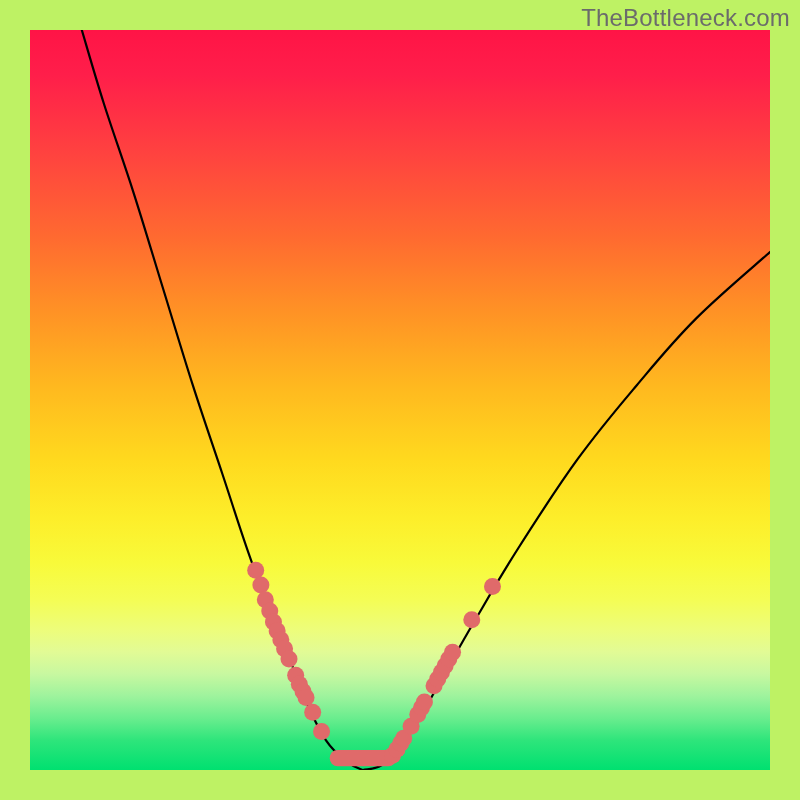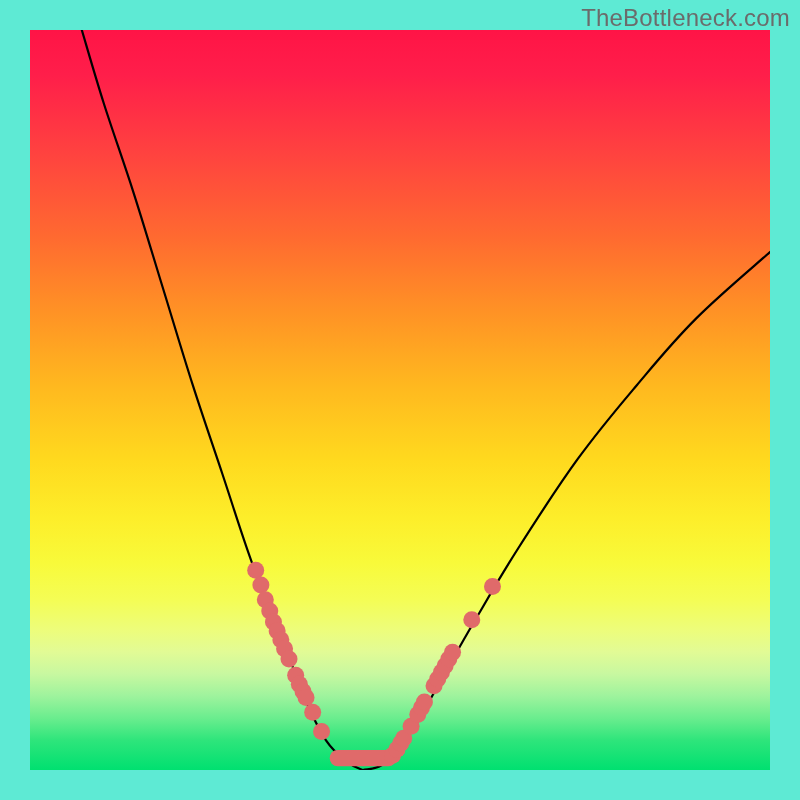--- a/index.html
+++ b/index.html
@@ -10,21 +10,21 @@
     background: #000;
     overflow: hidden;
     font-family: Arial, Helvetica, sans-serif;
   }
   .frame {
     position: absolute;
     left: 0;
     top: 0;
     width: 800px;
     height: 800px;
-    background: #5eead4;
+    background: #bef264;
   }
   .plot {
     position: absolute;
     left: 30px;
     top: 30px;
     width: 740px;
     height: 740px;
     
     background: linear-gradient(
       to bottom,

